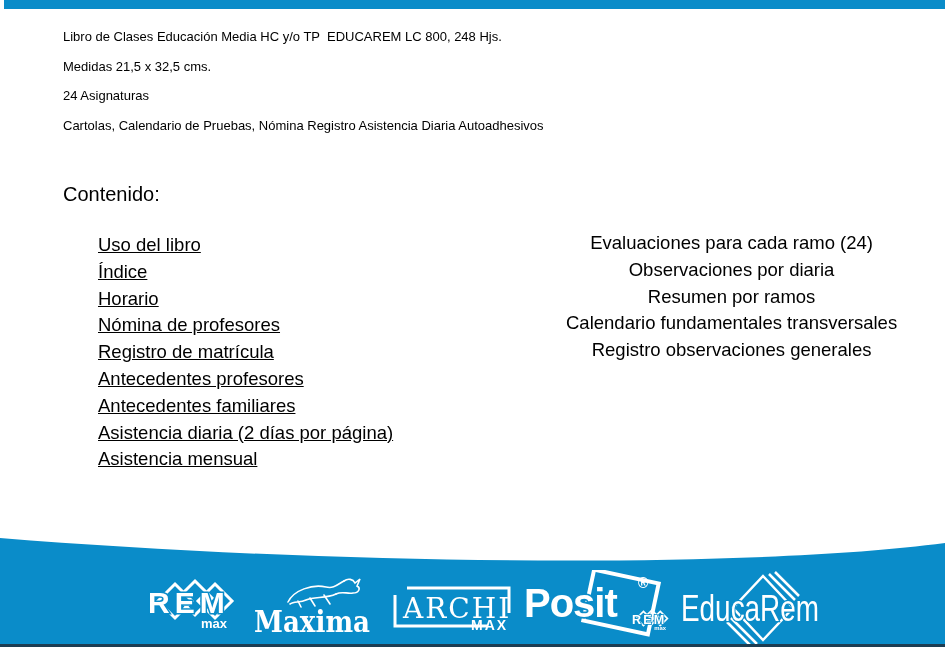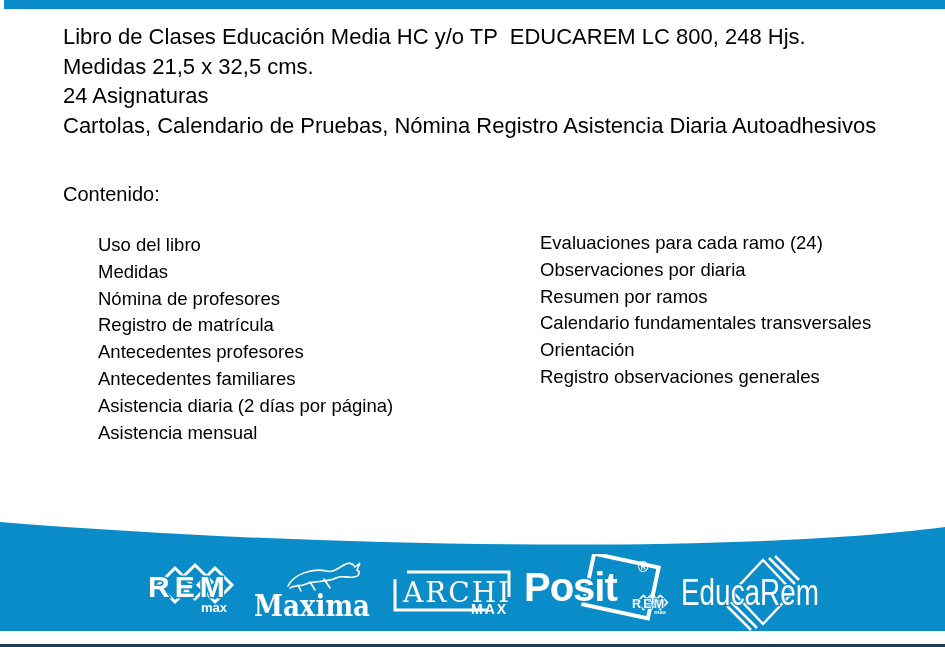--- a/index.html
+++ b/index.html
@@ -18,35 +18,35 @@
     overflow:hidden;
   }
   .topbar{
     position:absolute;top:0;left:4px;right:0;height:9px;
     background:var(--accent);
   }
   .header{
     position:absolute;top:22px;left:63px;right:20px;
   }
   .hline{
-    font-size:22px;line-height:29.5px;white-space:pre-wrap;
+    font-size:13px;line-height:29.5px;white-space:pre-wrap;
   }
   .contenido{
     position:absolute;top:181px;left:63px;
     font-size:20px;line-height:26px;
   }
   ul.col{
     position:absolute;list-style:none;
     font-size:18.5px;
   }
   ul.col li{line-height:26.8px;white-space:pre;}
-  ul.col.left{left:98px;top:232px;}
-  ul.col.right{left:540px;top:230px;}
+  ul.col.left{left:98px;top:232px;text-decoration:underline;}
+  ul.col.right{left:566px;top:230px;text-align:center;}
   .footer{
-    position:absolute;left:0;bottom:16px;width:945px;height:117px;
+    position:absolute;left:0;bottom:0;width:945px;height:117px;
   }
   .footer .wave{position:absolute;left:0;top:0;}
   .logo{position:absolute;}
   .logo-rem{left:143px;top:46px;}
   .logo-maxima{left:254px;top:44px;}
   .logo-archi{left:391px;top:53px;}
   .logo-posit{left:522px;top:40px;}
   .logo-educarem{left:681px;top:40px;}
   .bottomline{
     position:absolute;left:0;bottom:0;width:945px;height:3px;
@@ -65,34 +65,34 @@
   <div class="hline">Libro de Clases Educación Media HC y/o TP  EDUCAREM LC 800, 248 Hjs.</div>
   <div class="hline">Medidas 21,5 x 32,5 cms.</div>
   <div class="hline">24 Asignaturas</div>
   <div class="hline">Cartolas, Calendario de Pruebas, Nómina Registro Asistencia Diaria Autoadhesivos</div>
 </div>
 
 <div class="contenido">Contenido:</div>
 
 <ul class="col left">
     <li>Uso del libro</li>
-    <li>Medidas</li>
+    <li>Índice</li>
+    <li>Horario</li>
     <li>Nómina de profesores</li>
     <li>Registro de matrícula</li>
     <li>Antecedentes profesores</li>
     <li>Antecedentes familiares</li>
     <li>Asistencia diaria (2 días por página)</li>
     <li>Asistencia mensual</li>
   </ul>
 <ul class="col right">
     <li>Evaluaciones para cada ramo (24)</li>
     <li>Observaciones por diaria</li>
     <li>Resumen por ramos</li>
     <li>Calendario fundamentales transversales</li>
-    <li>Orientación</li>
     <li>Registro observaciones generales</li>
   </ul>
 
 <div class="footer">
   <svg class="wave" width="945" height="117" viewBox="0 0 945 117">
     <path d="M0,8 C320,34 740,40 945,13 L945,117 L0,117 Z" fill="var(--accent)"></path>
   </svg>
 
   <svg class="logo logo-rem" width="100" height="58" viewBox="0 0 100 58">
     <g stroke="#ffffff" stroke-width="3" fill="none">

